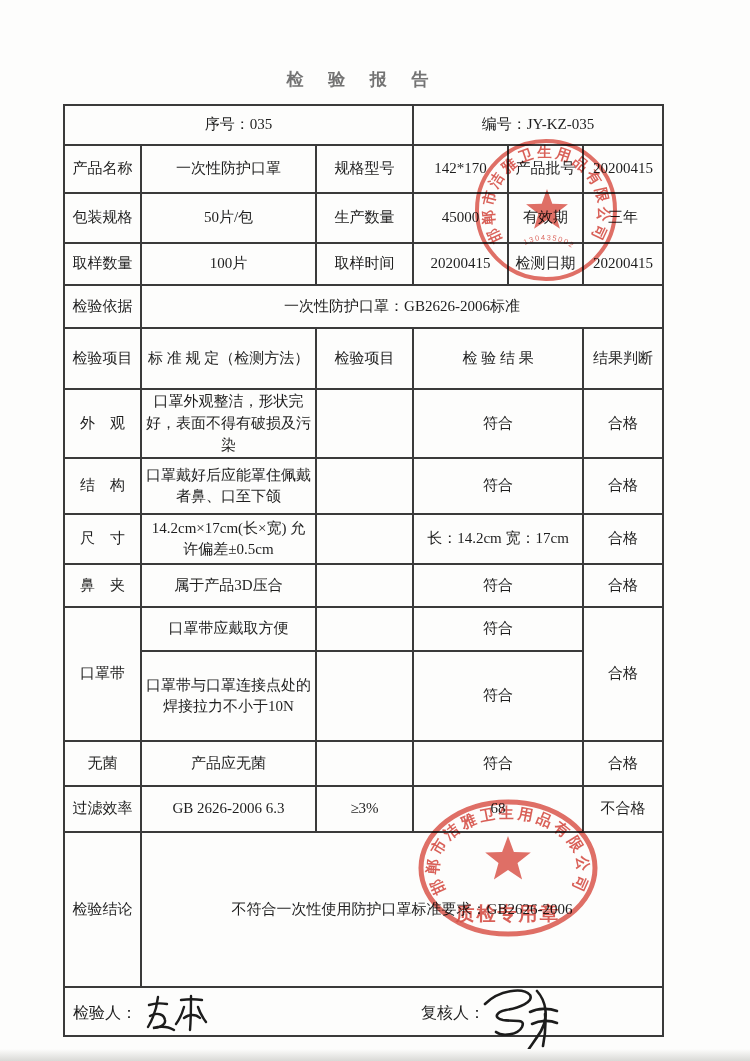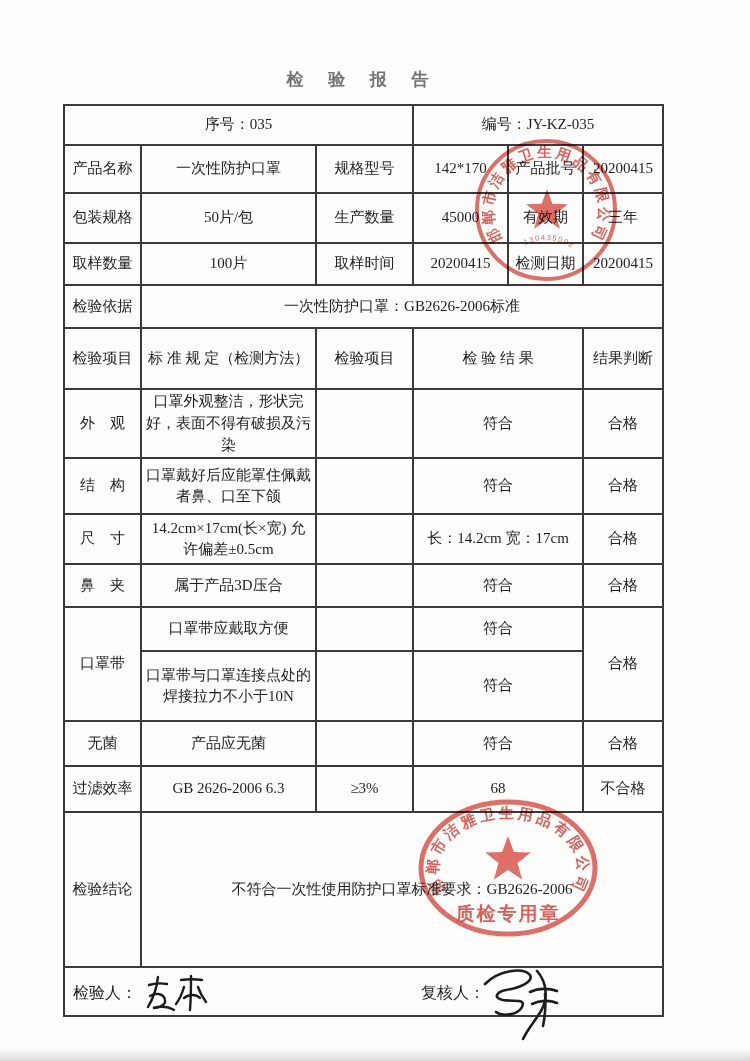--- a/index.html
+++ b/index.html
@@ -129,21 +129,21 @@
     <td colspan="2">符合</td>
     <td>合格</td>
   </tr>
   <tr style="height:44px">
     <td rowspan="2">口罩带</td>
     <td class="spec">口罩带应戴取方便</td>
     <td></td>
     <td colspan="2">符合</td>
     <td rowspan="2">合格</td>
   </tr>
-  <tr style="height:70px">
+  <tr style="height:90px">
     <td class="spec">口罩带与口罩连接点处的焊接拉力不小于10N</td>
     <td></td>
     <td colspan="2">符合</td>
   </tr>
   <tr style="height:45px">
     <td>无菌</td>
     <td class="spec">产品应无菌</td>
     <td></td>
     <td colspan="2">符合</td>
     <td>合格</td>

